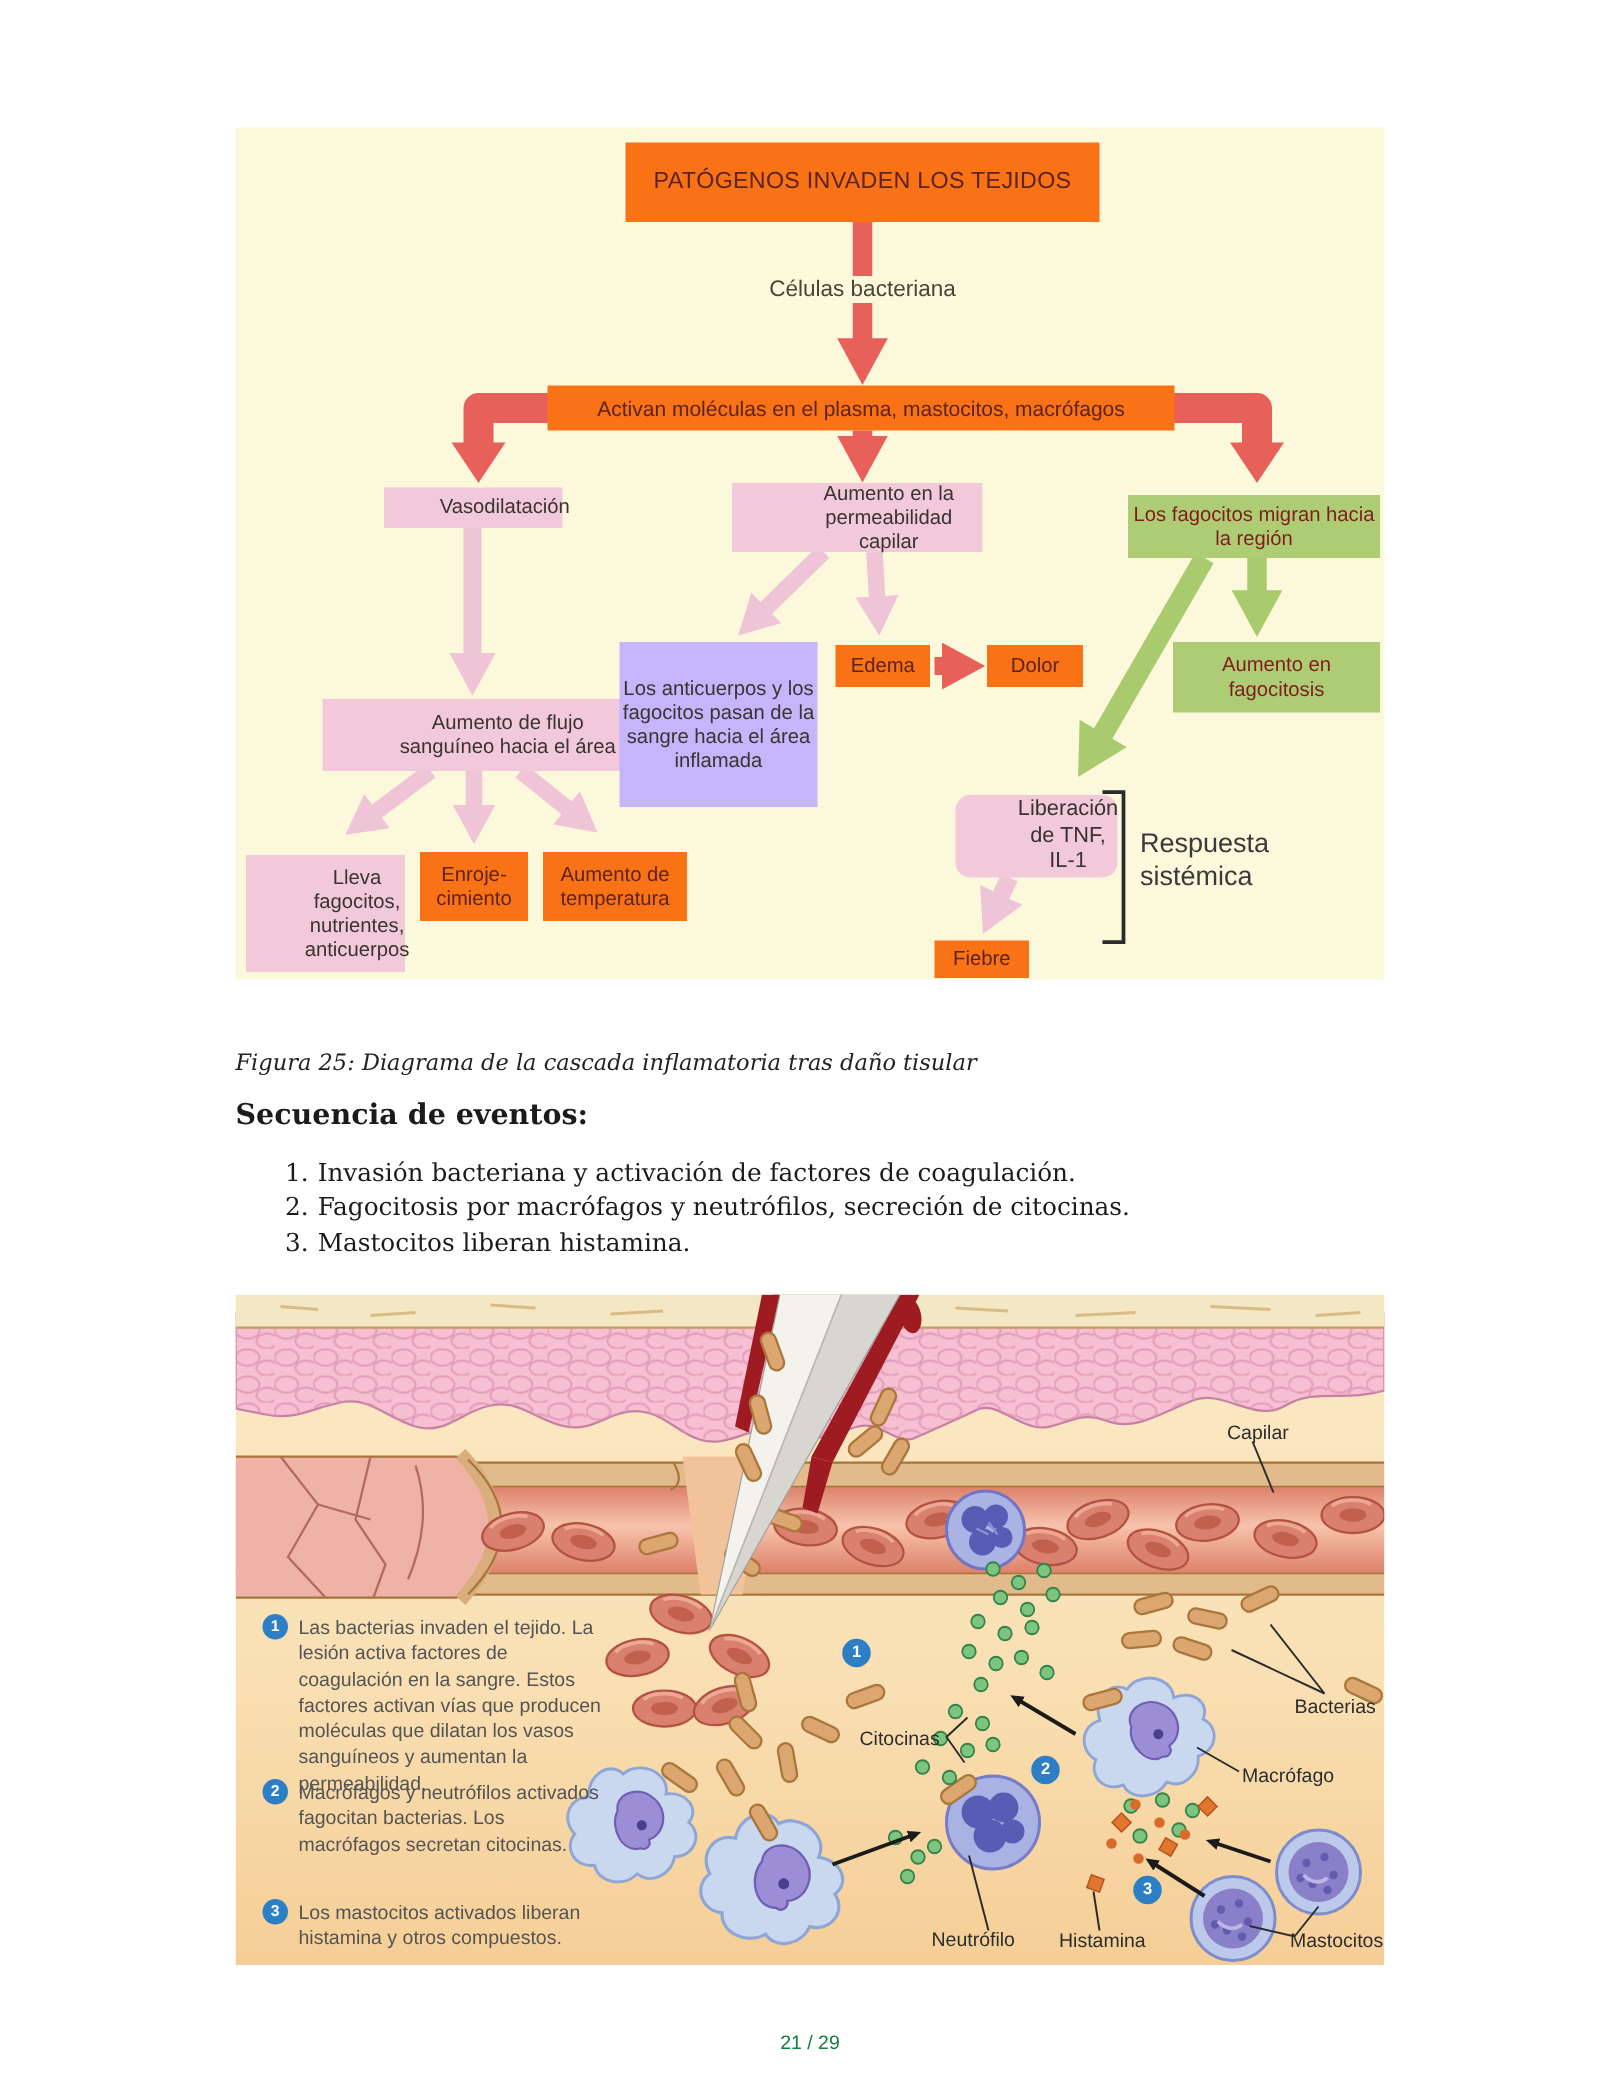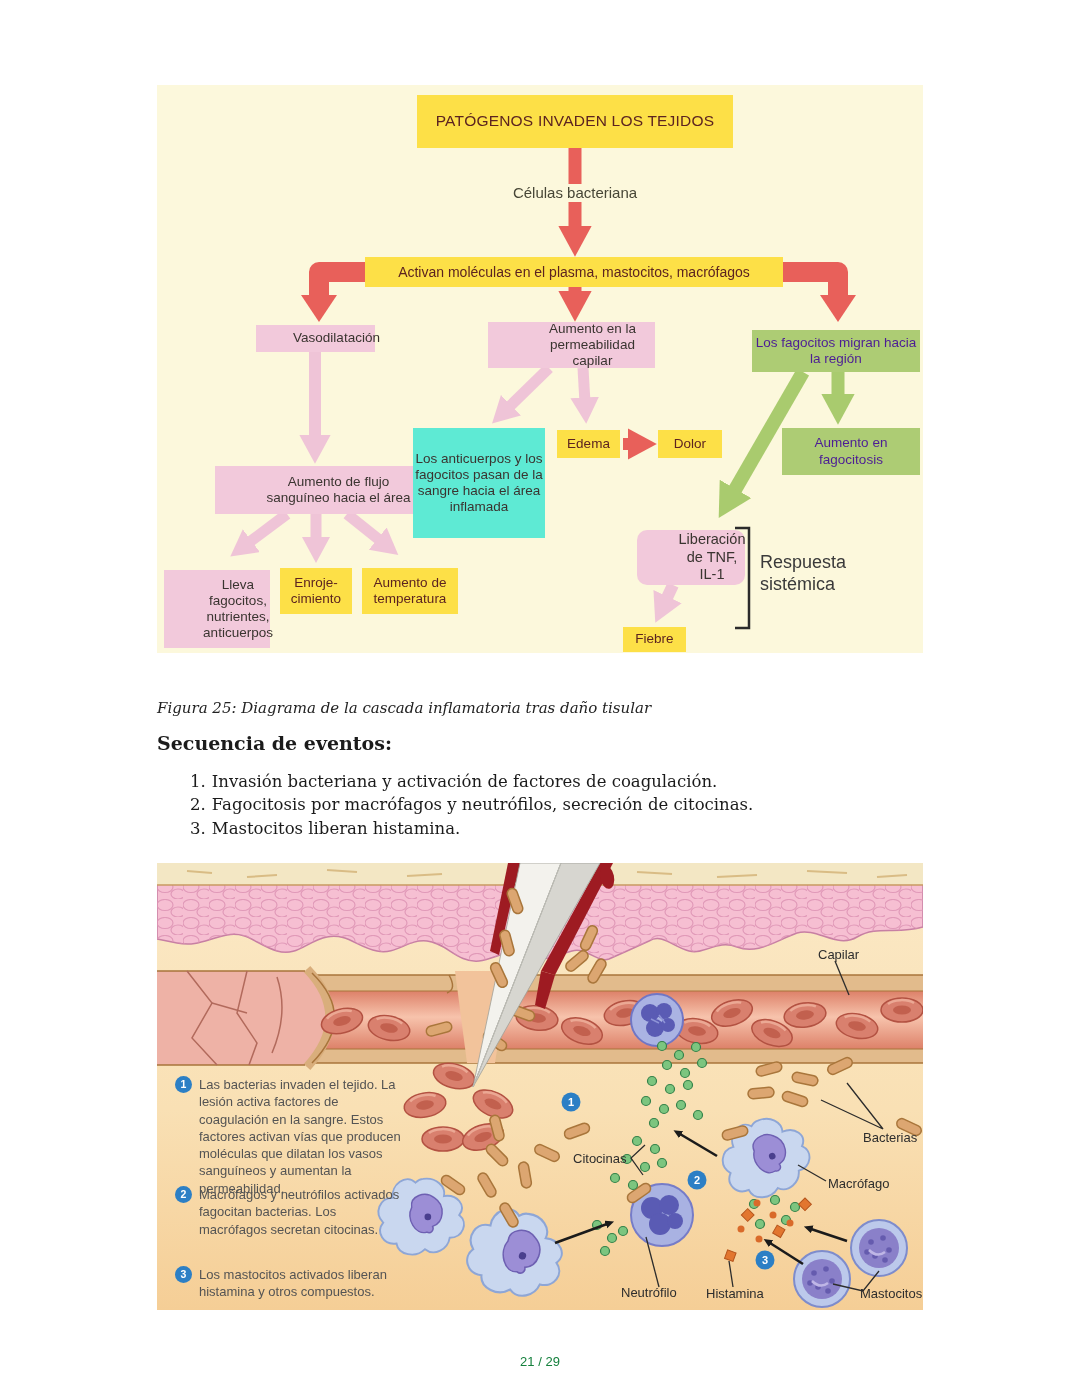--- a/index.html
+++ b/index.html
@@ -3,24 +3,24 @@
 <meta charset="utf-8">
 <style>
   html,body{margin:0;padding:0;background:#ffffff;}
   .page{position:relative;width:1080px;height:1397px;background:#ffffff;overflow:hidden;
         font-family:"Liberation Sans",sans-serif;}
   
   .fc-panel{position:absolute;left:157px;top:85px;width:766px;height:568px;background:#FCF8DC;}
   .fc-svg{position:absolute;inset:0;}
   .fc-box{position:absolute;display:flex;align-items:center;justify-content:center;
           text-align:center;font:13.5px/1.2 "Liberation Sans",sans-serif;color:#3a3430;padding:2px;box-sizing:border-box;}
-  .fc-red{background:#fde047;color:#5c2320;}
+  .fc-red{background:#f97316;color:#5c2320;}
   .fc-pink{background:#F2C9DB;padding-left:44px;}
-  .fc-pinklight{background:#5eead4;}
-  .fc-green{background:#ADCC74;color:#4c1d95;}
+  .fc-pinklight{background:#c4b5fd;}
+  .fc-green{background:#ADCC74;color:#7f1d1d;}
   .fc-rounded{border-radius:10px;}
   .fc-plain{background:none;color:#474636;}
   .fc-title{font-size:15.5px;letter-spacing:.2px;}
   .fc-left{justify-content:flex-start;text-align:left;}
   
   .caption{position:absolute;left:157px;top:699px;font:italic 15px/1.3 "DejaVu Serif",serif;color:#222;}
   .heading{position:absolute;left:157px;top:731px;font:bold 19px/1.3 "DejaVu Serif",serif;color:#1b1b1b;}
   .events{position:absolute;left:190px;top:770px;font:16.5px/1.42 "DejaVu Serif",serif;color:#1b1b1b;}
   .event-item{display:flex;}
   .event-marker{margin-right:6px;}

